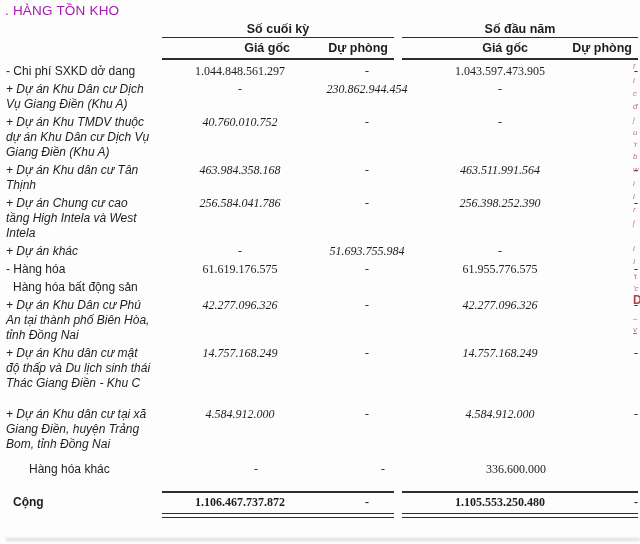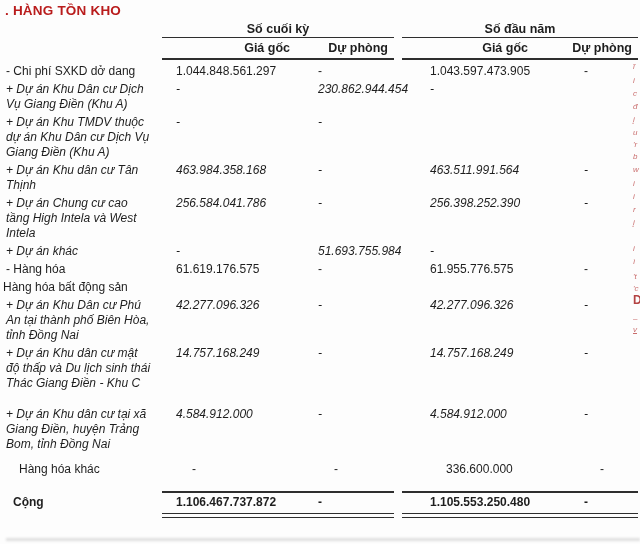--- a/index.html
+++ b/index.html
@@ -6,21 +6,21 @@
   html,body { width:640px; height:544px; }
   body {
     font-family:"Liberation Sans", sans-serif;
     background:#ffffff; color:#1e1e1e;
     overflow:hidden;
   }
   .page { position:relative; width:640px; height:544px; background:#fdfdfd; overflow:hidden; }
 
   .title {
     position:absolute; top:3px; left:5px;
-    font-size:13.5px; font-weight:bold; color:#b91c1c; letter-spacing:.2px;
+    font-size:13.5px; font-weight:normal; color:#a21caf; letter-spacing:.2px;
   }
 
   .table { position:absolute; top:19px; left:0; width:640px; font-size:12px; }
 
   
   .hgroups { display:grid; grid-template-columns:162px 232px 8px 236px; padding-top:3px; }
   .hgroup {
     text-align:center; font-weight:bold; font-size:12.5px; line-height:15px;
     padding-bottom:0; border-bottom:1.5px solid #2e2e2e;
   }
@@ -32,22 +32,22 @@
 
   .hline, .tline, .dline { position:relative; width:640px; }
   .hline { height:2px; margin-top:2px; }
   .hline .seg { position:absolute; top:0; height:2px; background:#2e2e2e; }
   .seg.s1 { left:162px; width:232px; }
   .seg.s2 { left:402px; width:236px; }
 
   #rows { margin-top:4px; }
   .trow { margin-bottom:3px;gap:14px; }
   .trow .c0 { padding-left:6px; padding-right:8px; line-height:15px; }
-  .trow.indent .c0 { padding-left:3px; }
-  .num { text-align:left; line-height:15px; white-space:nowrap; }
+  .trow.indent .c0 { padding-left:13px; }
+  .num { text-align:center; line-height:15px; white-space:nowrap;font-family:Liberation Serif, serif; }
   .trow.it .c0, .trow.it .num { font-style:italic; }
 
   .tline { height:1.5px; margin-top:14px; }
   .tline .seg { position:absolute; top:0; height:1.5px; background:#2e2e2e; }
 
   .trow.total { font-weight:bold; margin:0; padding:2px 0 3px; }
   .trow.total .c0 { padding-left:13px; }
 
   .dline { height:6px; }
   .dline .seg { position:absolute; top:0; height:5px; border-top:1.6px solid #2e2e2e; border-bottom:1.6px solid #2e2e2e; }
@@ -103,20 +103,21 @@
     <div class="num c4">-</div>
   </div>
         <div class="trow it">
     <div class="c0">+ Dự án Khu Dân cư Dịch Vụ Giang Điền (Khu A)</div>
     <div class="num c2">-</div>
     <div class="num c3">230.862.944.454</div>
     <div class="num c4">-</div>
   </div>
         <div class="trow it">
     <div class="c0">+ Dự án Khu TMDV thuộc dự án Khu Dân cư Dịch Vụ Giang Điền (Khu A)</div>
+    <div class="num c1">40.760.010.752</div>
     <div class="num c2">-</div>
     <div class="num c4">-</div>
   </div>
         <div class="trow it">
     <div class="c0">+ Dự án Khu dân cư Tân Thịnh</div>
     <div class="num c1">463.984.358.168</div>
     <div class="num c2">-</div>
     <div class="num c3">463.511.991.564</div>
     <div class="num c4">-</div>
   </div>

